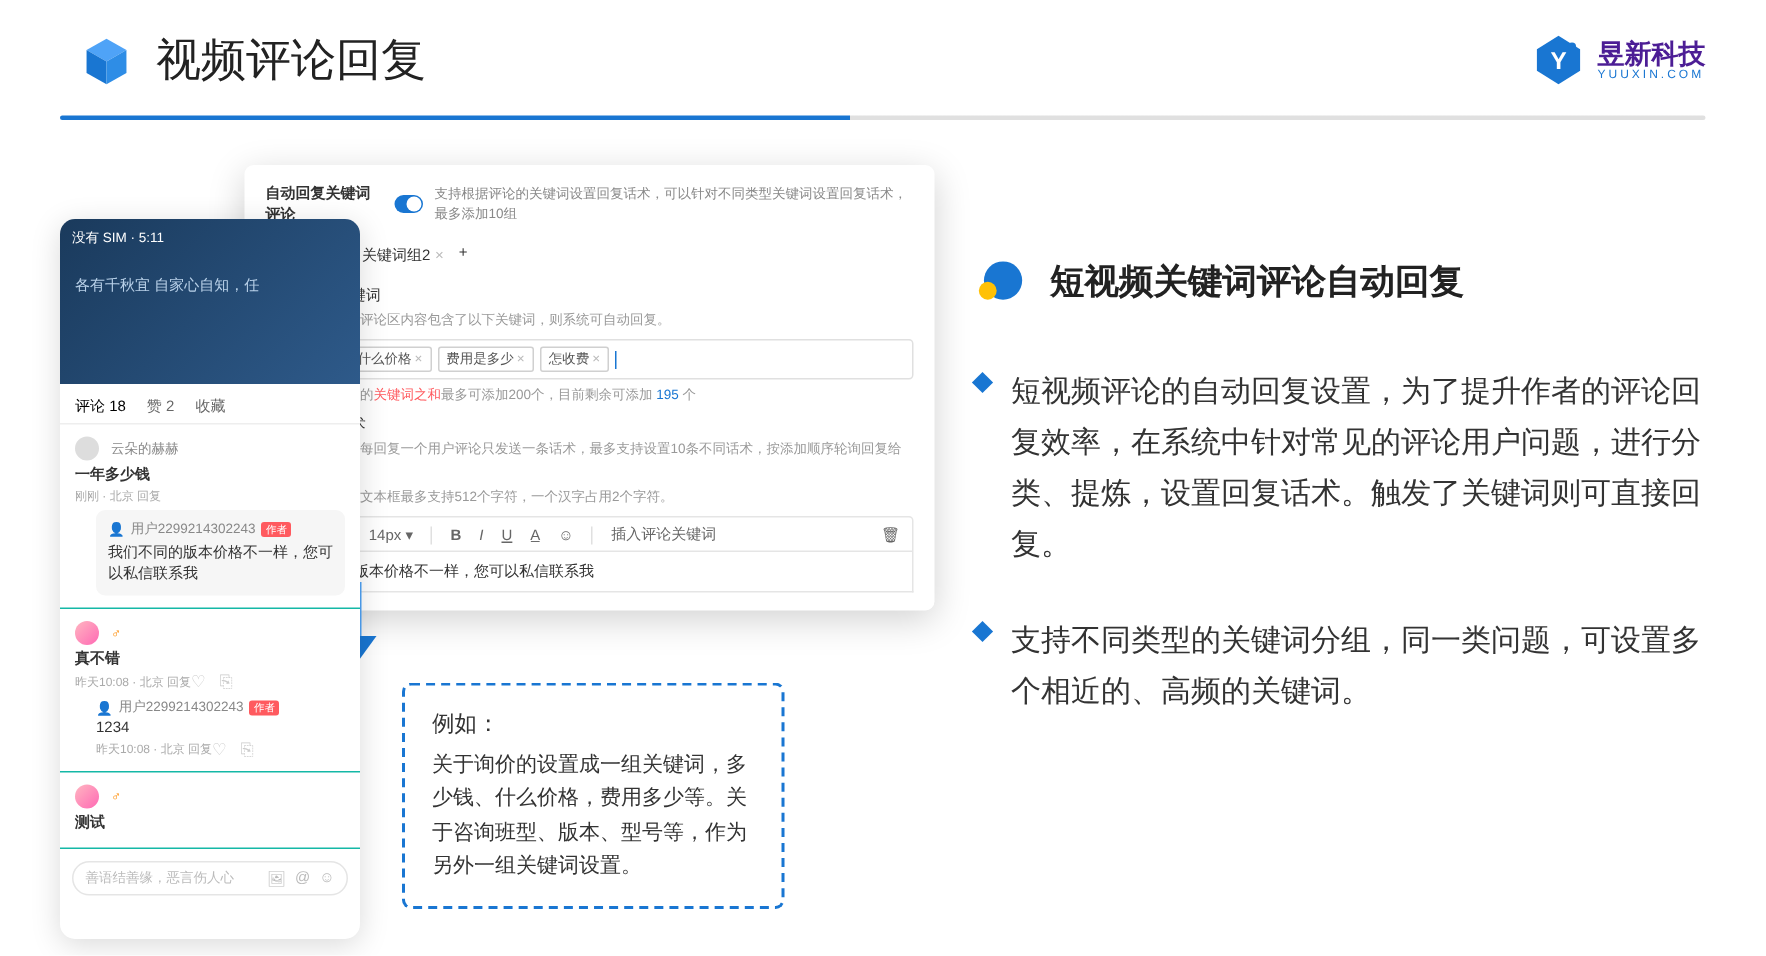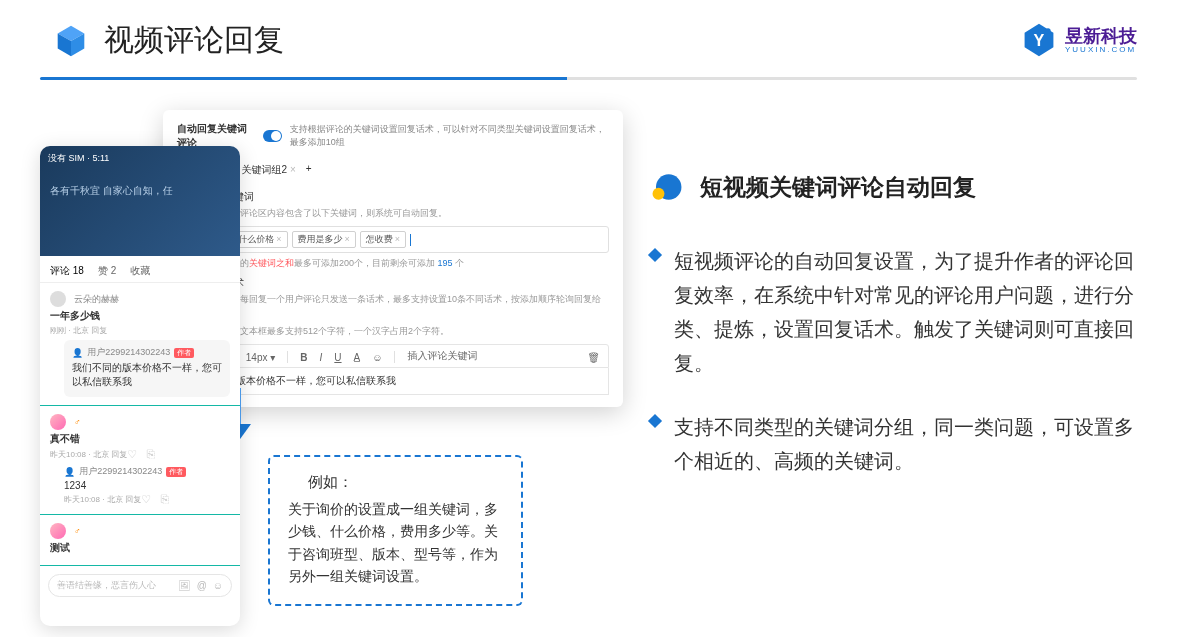--- a/index.html
+++ b/index.html
@@ -52,21 +52,21 @@
 .chip { border: 1px solid #d0d0d0; border-radius: 2px; padding: 1px 5px; font-size: 9px; color:#555;}
 .chip .x { color:#bbb; margin-left:2px;}
 .cursor-line { width:1px; height:12px; background:#1976d2; align-self:center;}
 .red { color: #ff5a5f; }
 .blue { color: #1976d2; }
 .toolbar { display: flex; align-items: flex-end; gap: 12px; border: 1px solid #e5e5e5; border-top-left-radius: 3px; border-top-right-radius: 3px; padding: 4px 8px; font-size: 10px; color:#666; margin-top:6px;}
 .editor { border: 1px solid #e5e5e5; border-top: none; padding: 6px 8px; font-size: 10px; min-height: 24px;}
 .divider-v { width:1px; height:12px; background:#e0e0e0; }
 .arrow-down { position: absolute; left: 175px; top: 278px; }
 .example-box { position: absolute; left: 228px; top: 345px; width: 255px; border: 2px dashed #1976d2; border-radius: 6px; padding: 16px 18px; background: #fff; }
-.ex-title { font-size: 15px; margin-bottom: 6px; margin-left: 20px; }
+.ex-title { font-size: 15px; margin-bottom: 6px; }
 .ex-body { font-size: 14px; line-height: 1.6; }
 .avatar { width:16px; height:16px; border-radius:50%; background:#ddd; display:inline-block; vertical-align:middle; margin-right:4px;}
 .avatar.pink { background: linear-gradient(135deg,#ffb6c1,#ff69b4); }
 </style>
 </head>
 <body>
 
 <div class="header">
   <svg class="cube-icon" viewBox="0 0 40 40">
     <polygon points="20,4 34,12 20,20 6,12" fill="#4fa3f7"></polygon>

